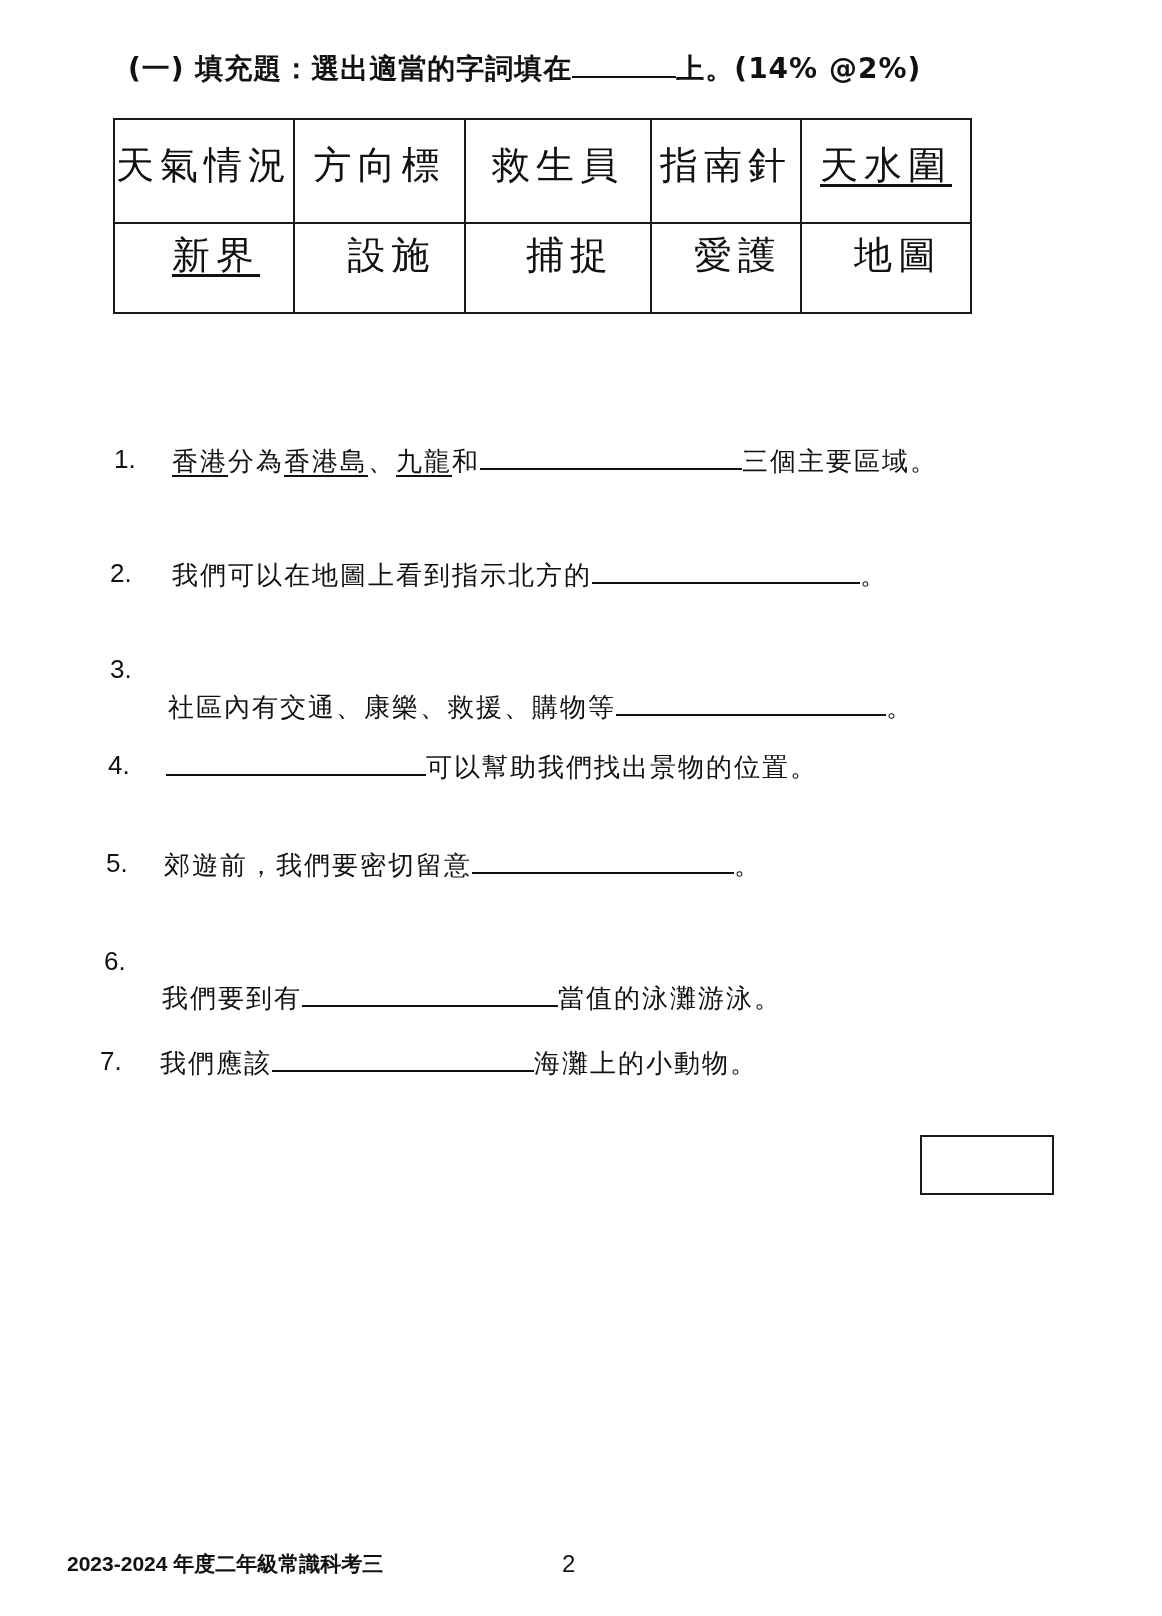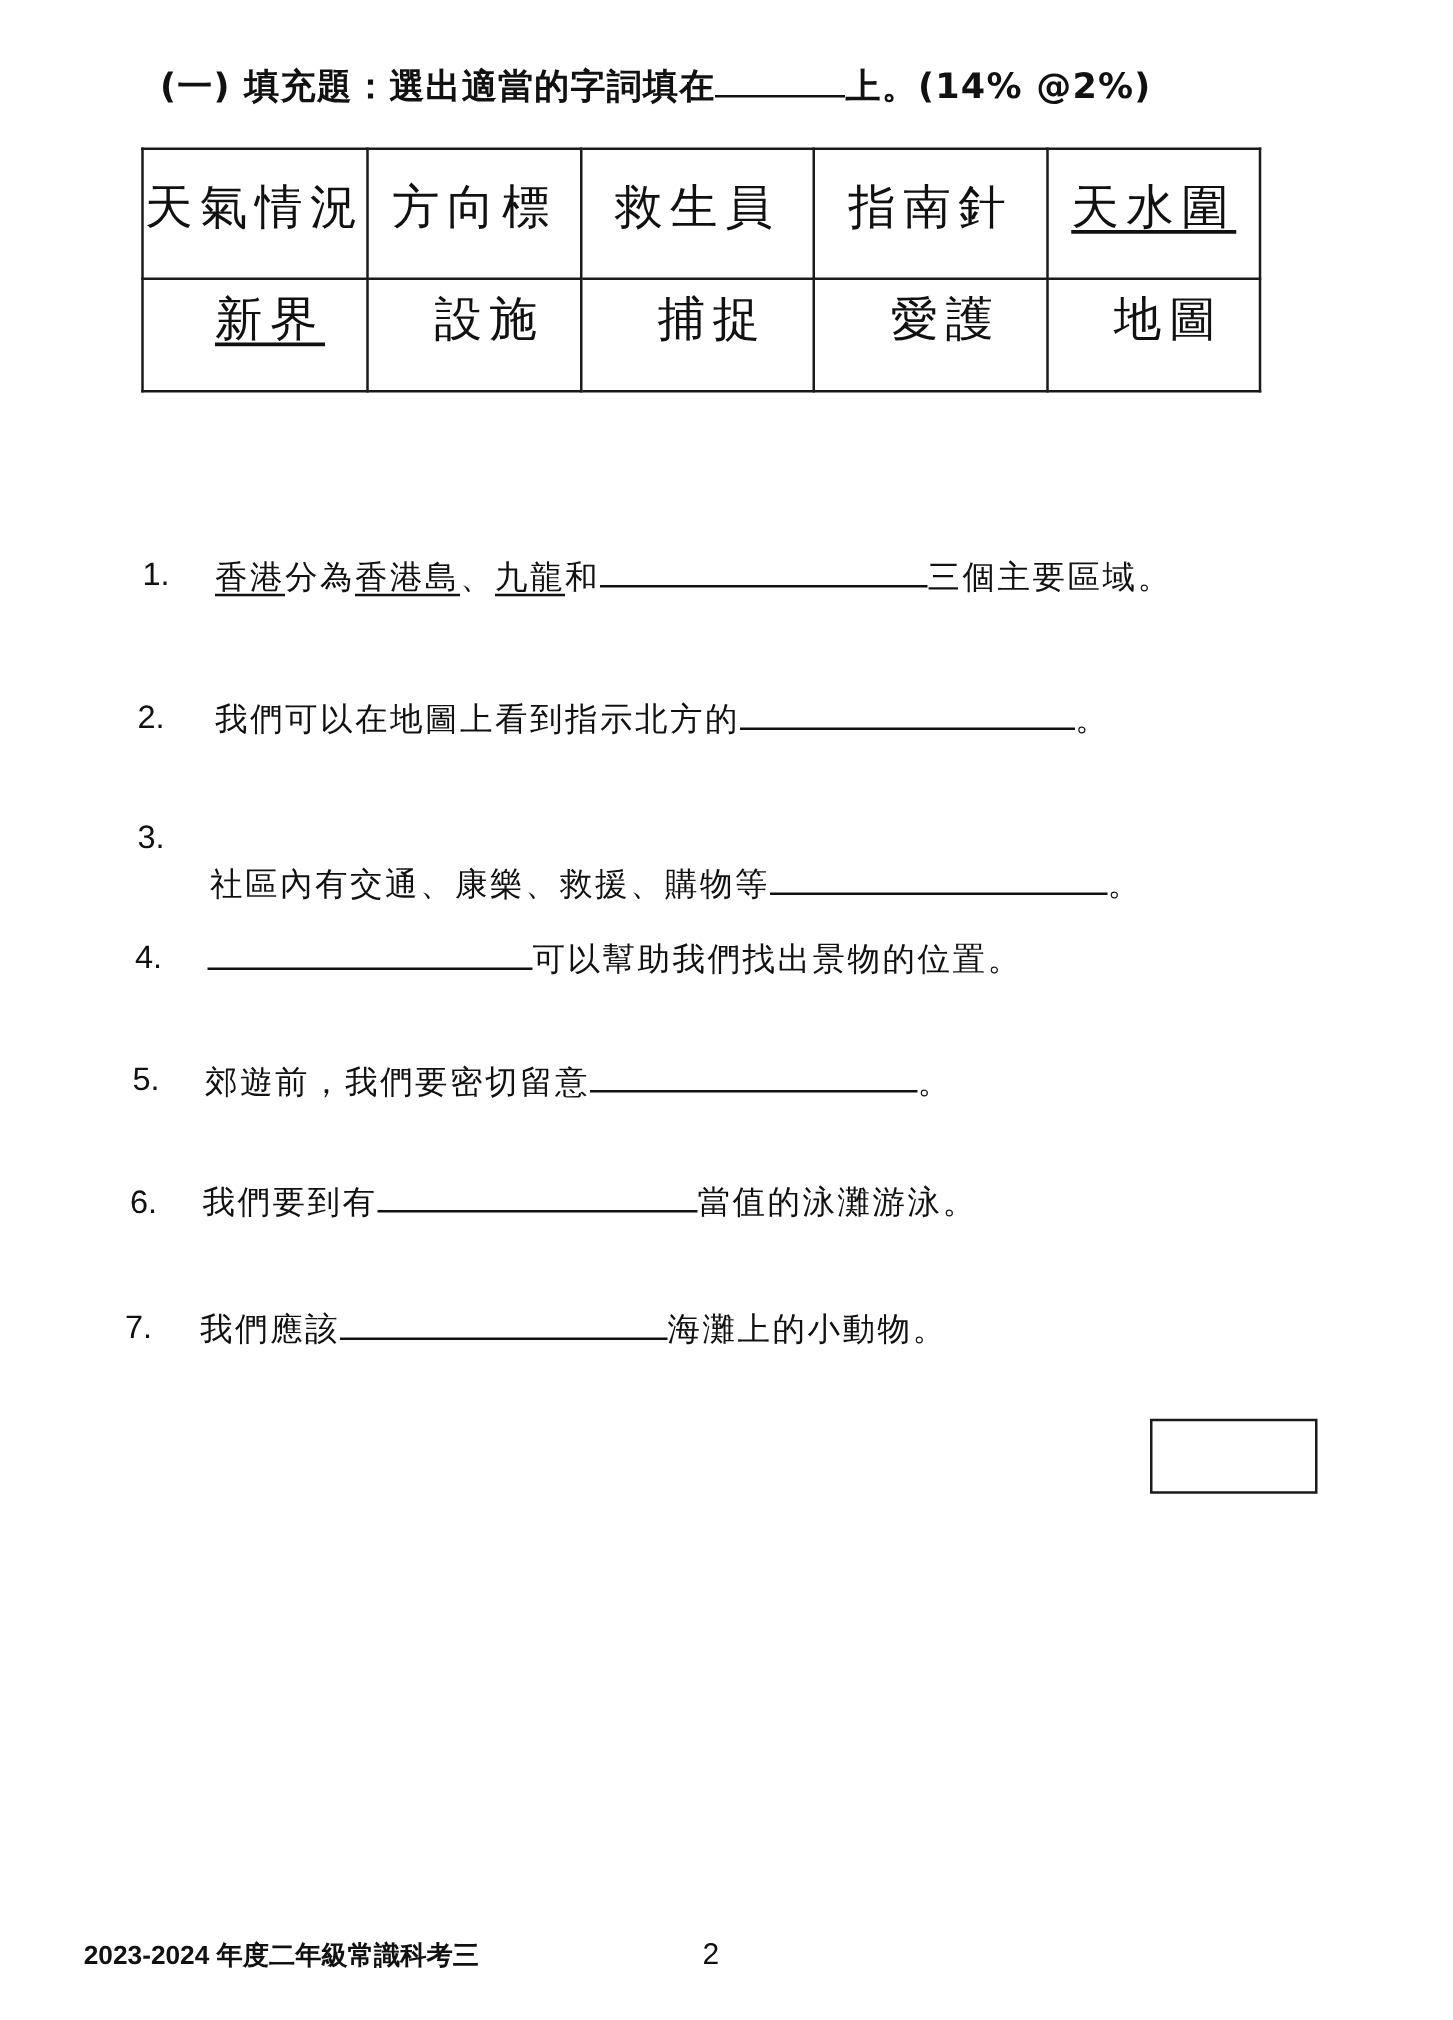--- a/index.html
+++ b/index.html
@@ -29,21 +29,21 @@
 <div class="abs title">
   <span>(一) 填充題：選出適當的字詞填在</span><span class="blank"></span><span>上。(14% @2%)</span>
 </div>
 
 <table class="word-bank">
   <tbody>
       <tr class="r1">
     <td style="width:180px"><span>天氣情況</span></td>
     <td style="width:171px"><span>方向標</span></td>
     <td style="width:186px"><span>救生員</span></td>
-    <td style="width:187px"><span>指南針</span></td>
+    <td style="width:150px"><span>指南針</span></td>
     <td style="width:170px"><span class="u">天水圍</span></td>
   </tr>
   <tr class="r2">
     <td><span class="u">新界</span></td>
     <td><span>設施</span></td>
     <td><span>捕捉</span></td>
     <td><span>愛護</span></td>
     <td><span>地圖</span></td>
   </tr>
 </tbody>
@@ -79,21 +79,21 @@
 
 <div>
   <span class="qnum" style="left:106px; top:848px;">5.</span>
   <div class="abs q" style="left:164px; top:848px;">
     <span>郊遊前，我們要密切留意</span><span class="line" style="width:262px"></span><span>。</span>
   </div>
 </div>
 
 <div>
   <span class="qnum" style="left:104px; top:946px;">6.</span>
-  <div class="abs q" style="left:162px; top:944px;">
+  <div class="abs q" style="left:162px; top:981px;">
     <span>我們要到有</span><span class="line" style="width:256px"></span><span>當值的泳灘游泳。</span>
   </div>
 </div>
 
 <div>
   <span class="qnum" style="left:100px; top:1046px;">7.</span>
   <div class="abs q" style="left:160px; top:1046px;">
     <span>我們應該</span><span class="line" style="width:262px"></span><span>海灘上的小動物。</span>
   </div>
 </div>

